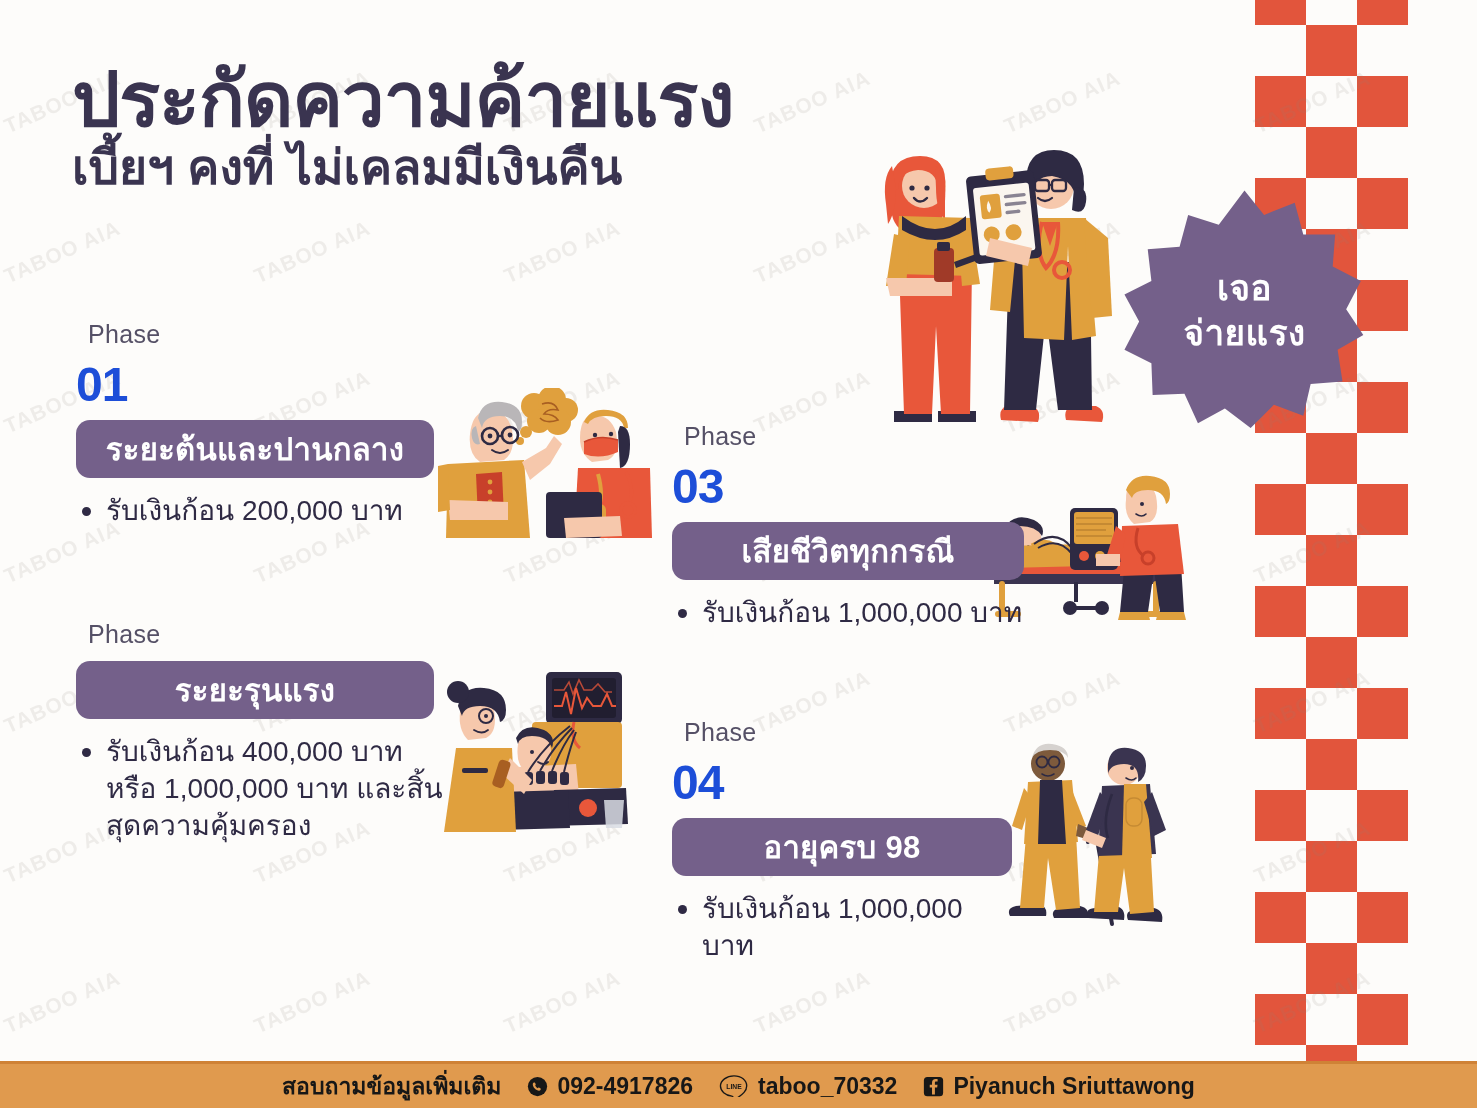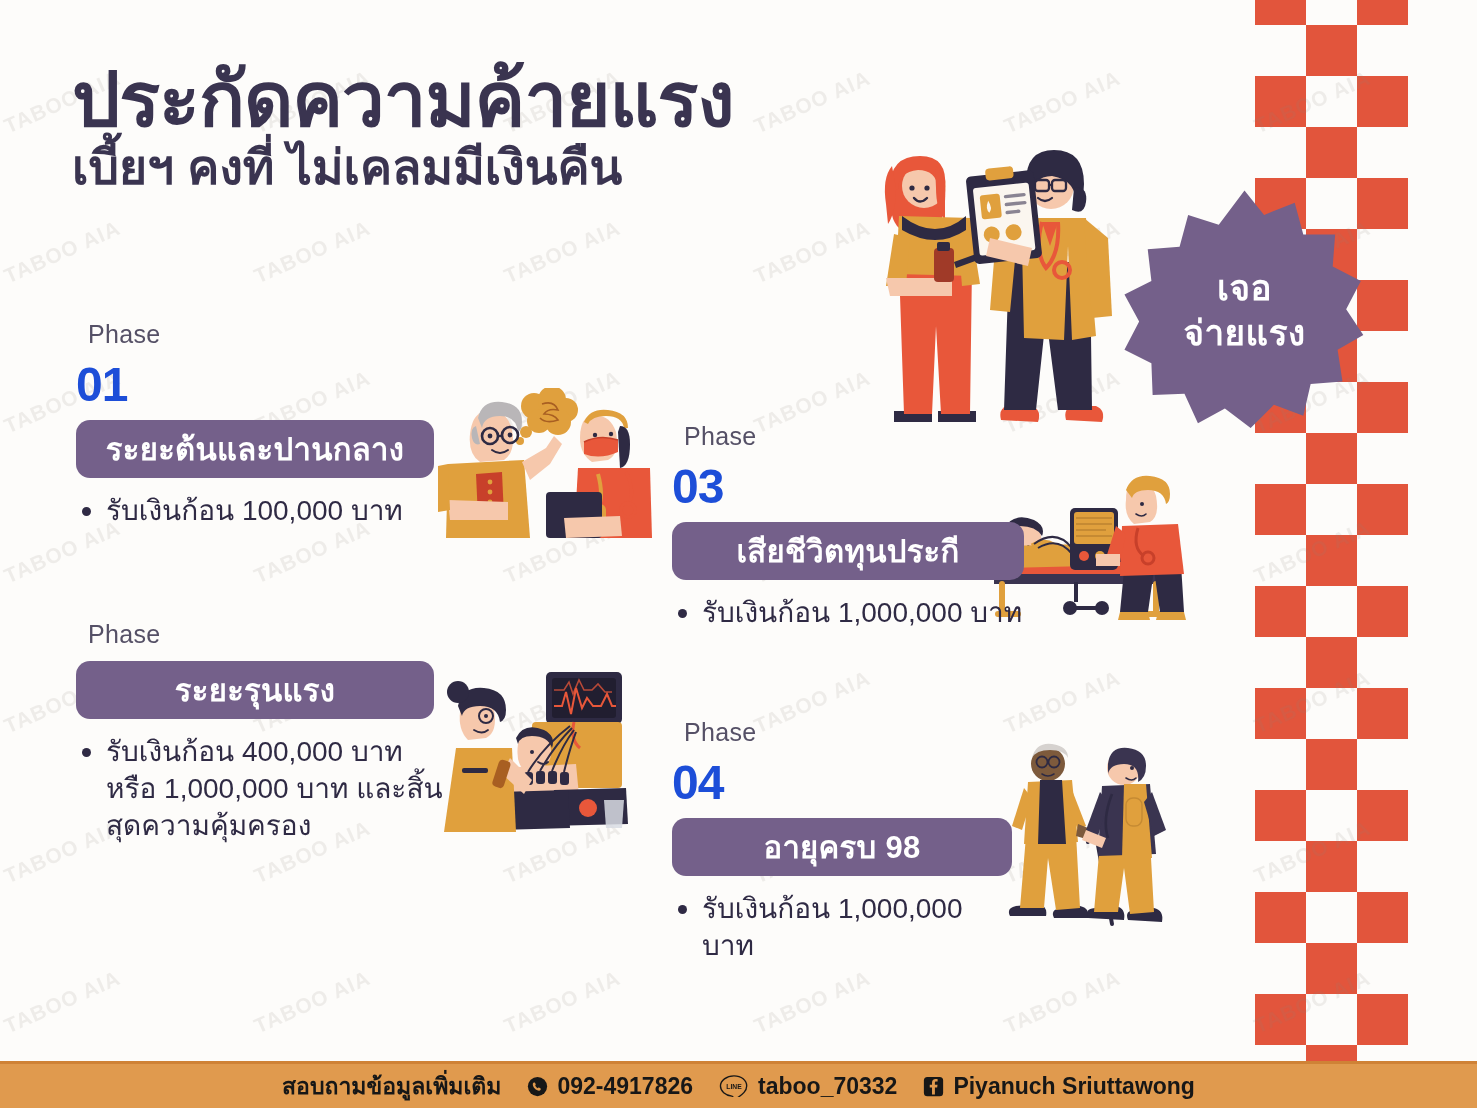--- a/index.html
+++ b/index.html
@@ -195,21 +195,21 @@
       <span>เจอ</span>
       <span>จ่ายแรง</span>
     </div>
   </div>
 
   <div class="phase" style="left:76px;top:308px;width:370px;">
     <p class="lbl">Phase</p>
     <p class="num">01</p>
     <div class="pill" style="width:358px;">ระยะต้นและปานกลาง</div>
     <ul class="bullets">
-      <li>รับเงินก้อน 100,000 บาท</li>
+      <li>รับเงินก้อน 200,000 บาท</li>
     </ul>
   </div>
 
   <div class="illus" style="left:438px;top:388px;">
     <svg width="220" height="150" viewBox="0 0 220 150">
 
       <g fill="#e0a03d">
         <circle cx="96" cy="18" r="13"></circle>
           <circle cx="114" cy="12" r="14"></circle>
         <circle cx="128" cy="22" r="12"></circle>
@@ -305,21 +305,21 @@
       <rect x="68" y="88" width="12" height="28" rx="4" fill="#a85f22" transform="rotate(18 74 100)"></rect>
 
       <path d="M176 128 L196 128 L194 156 L178 156 Z" fill="#d8dce3" opacity=".85"></path>
       <circle cx="160" cy="136" r="9" fill="#e8573a"></circle>
     </svg>
   </div>
 
   <div class="phase" style="left:672px;top:410px;width:352px;">
     <p class="lbl">Phase</p>
     <p class="num">03</p>
-    <div class="pill" style="width:352px;">เสียชีวิตทุนประกี</div>
+    <div class="pill" style="width:352px;">เสียชีวิตทุกกรณี</div>
     <ul class="bullets">
       <li>รับเงินก้อน 1,000,000 บาท</li>
     </ul>
   </div>
 
   <div class="illus" style="left:988px;top:462px;">
     <svg width="210" height="160" viewBox="0 0 210 160">
 
       <path d="M6 92 L176 92 L176 122 L6 122 Z" fill="#3a3450"></path>
       <path d="M6 100 L176 100 L176 112 L6 112 Z" fill="#e8573a"></path>

